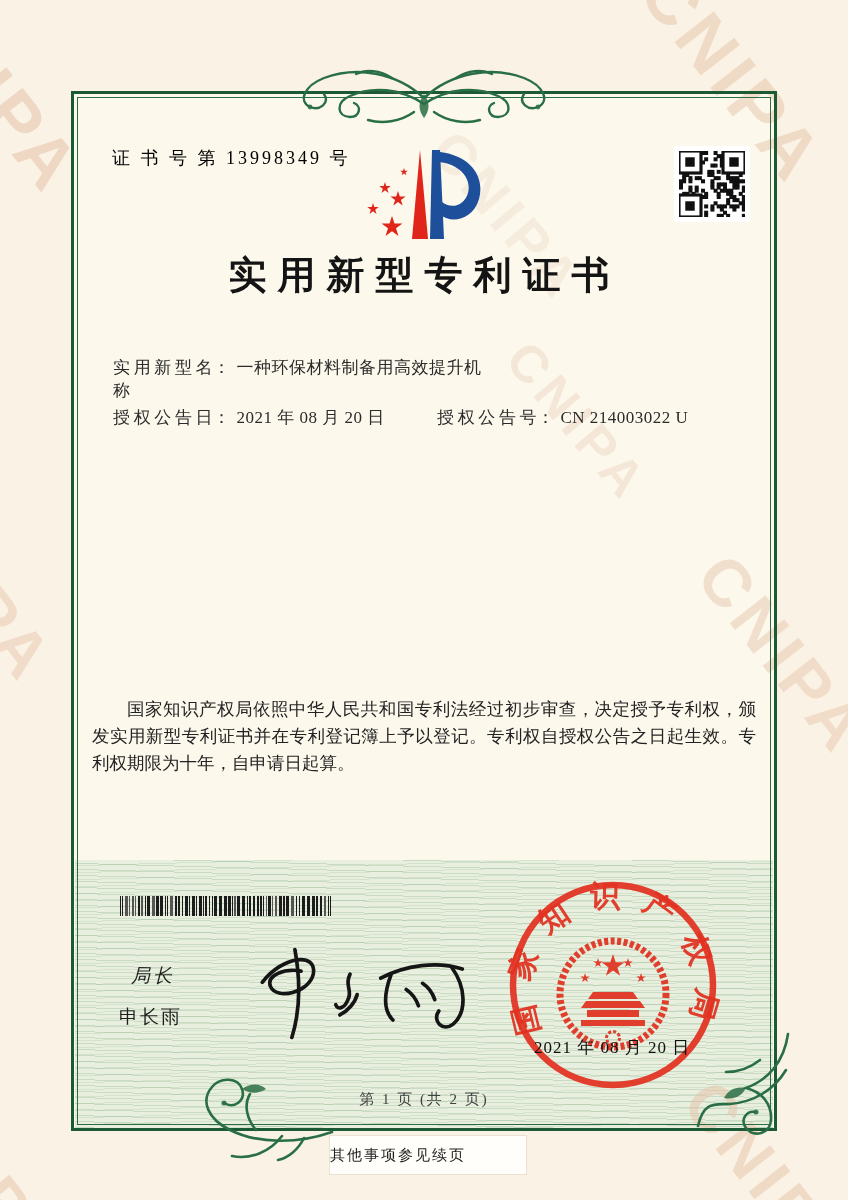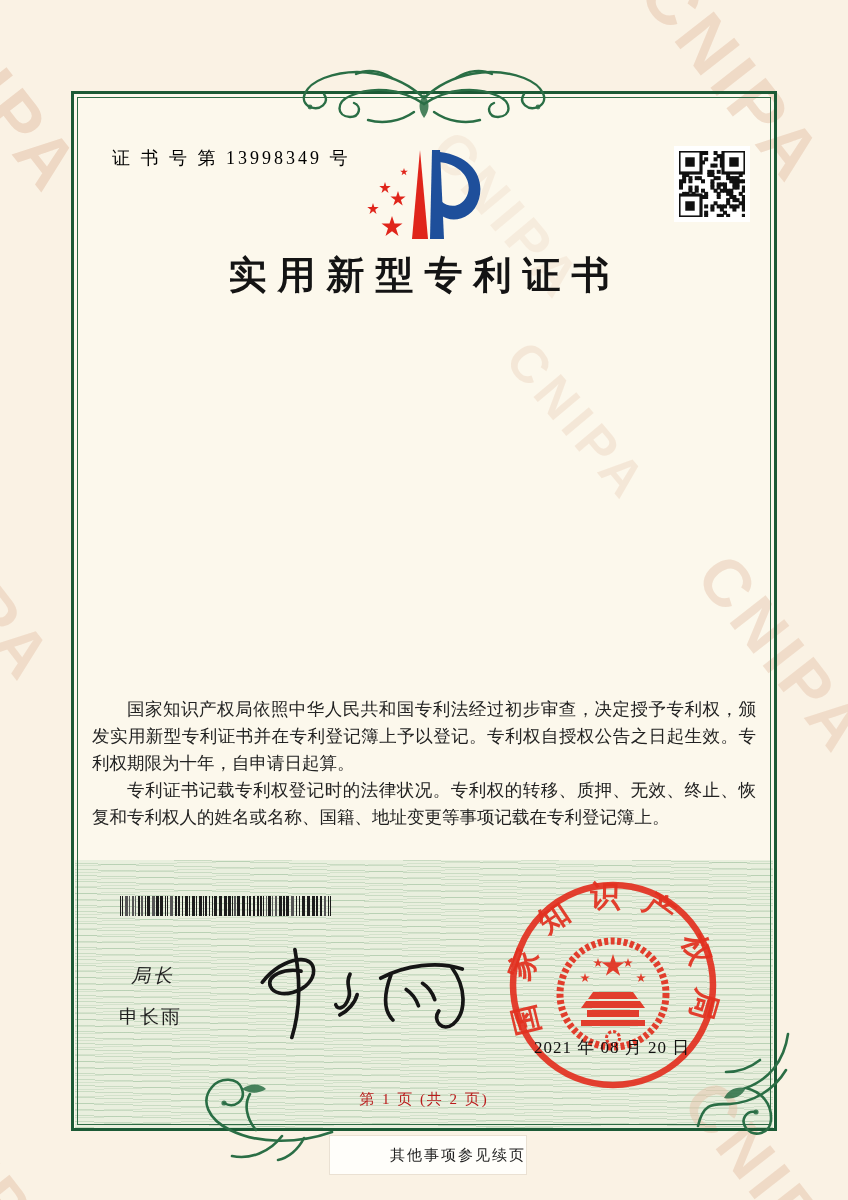--- a/index.html
+++ b/index.html
@@ -37,23 +37,23 @@
   .paras p{margin:0;text-indent:2em;}
   
   .barcode{position:absolute;left:120px;top:896px;z-index:5;}
   .signer-title{position:absolute;left:131px;top:963px;z-index:5;font-size:19px;letter-spacing:3px;font-style:italic;}
   .signer-name{position:absolute;left:119px;top:1004px;z-index:5;font-size:19px;letter-spacing:2px;font-family:Liberation Mono, monospace;}
   .signature{position:absolute;left:250px;top:942px;z-index:5;}
   .seal{position:absolute;left:504px;top:876px;z-index:5;}
   .seal-date{position:absolute;left:512px;top:1036px;width:200px;z-index:6;font-size:17px;
              letter-spacing:1px;color:#101010;text-align:center;}
   .page-no{position:absolute;left:72px;top:1090px;width:704px;z-index:5;text-align:center;
-           font-size:15px;letter-spacing:2px;color:#b91c1c;}
+           font-size:15px;letter-spacing:2px;color:#404040;}
   .note-box{position:absolute;left:330px;top:1136px;width:196px;height:38px;line-height:38px;z-index:6;
-            background:#fffefa;text-align:right;font-size:15px;letter-spacing:2px;color:#1e1e1e;
+            background:#fffefa;text-align:left;font-size:15px;letter-spacing:2px;color:#1e1e1e;
             box-shadow:0 0 0 1px rgba(120,110,90,.12);}
   .ornament{position:absolute;z-index:5;pointer-events:none;}
 </style>
 </head>
 <body>
 
 <div class="page">
 
   <div class="frame-interior"></div>
   <div class="guilloche"></div>
@@ -242,25 +242,33 @@
         <rect x="44" y="0" width="22" height="22" fill="none" stroke="#111" stroke-width="3.142857142857143"></rect>
         <rect x="50.285714285714285" y="6.285714285714286" width="9.428571428571429" height="9.428571428571429" fill="#111"></rect>
         <rect x="0" y="44" width="22" height="22" fill="none" stroke="#111" stroke-width="3.142857142857143"></rect>
         <rect x="6.285714285714286" y="50.285714285714285" width="9.428571428571429" height="9.428571428571429" fill="#111"></rect>
       </svg>
   </div>
 
   <div class="title">实用新型专利证书</div>
 
   <div class="fields">
+    <div class="frow">
+      <span class="flabel">实用新型名称</span><span>：</span><span class="fvalue">一种环保材料制备用高效提升机</span>
+    </div>
+    <div class="frow">
+      <span class="flabel">授权公告日</span><span>：</span><span class="fvalue">2021 年 08 月 20 日</span>
+      <span class="pair2">
+        <span class="flabel">授权公告号</span><span>：</span><span class="fvalue">CN 214003022 U</span>
+      </span>
+    </div>
   </div>
 
   <div class="paras">
     <p>国家知识产权局依照中华人民共和国专利法经过初步审查，决定授予专利权，颁发实用新型专利证书并在专利登记簿上予以登记。专利权自授权公告之日起生效。专利权期限为十年，自申请日起算。</p>
-    <p>专利证书记载专利权登记时的法律状况。专利权的转移、质押、无效、终止、恢复和专利权人的姓名或名称、国籍、地址变更等事项记载在专利登记簿上。</p>
   </div>
 
   <svg class="barcode" id="barcode" width="216" height="20" viewBox="0 0 216 20">
       <rect x="0" y="0" width="1" height="20" fill="#1c1c1c"></rect>
       <rect x="2" y="0" width="1" height="20" fill="#1c1c1c"></rect>
       <rect x="5" y="0" width="3" height="20" fill="#555"></rect>
       <rect x="9" y="0" width="1" height="20" fill="#555"></rect>
       <rect x="12" y="0" width="2" height="20" fill="#555"></rect>
       <rect x="15" y="0" width="1" height="20" fill="#555"></rect>
       <rect x="18" y="0" width="2" height="20" fill="#1c1c1c"></rect>

